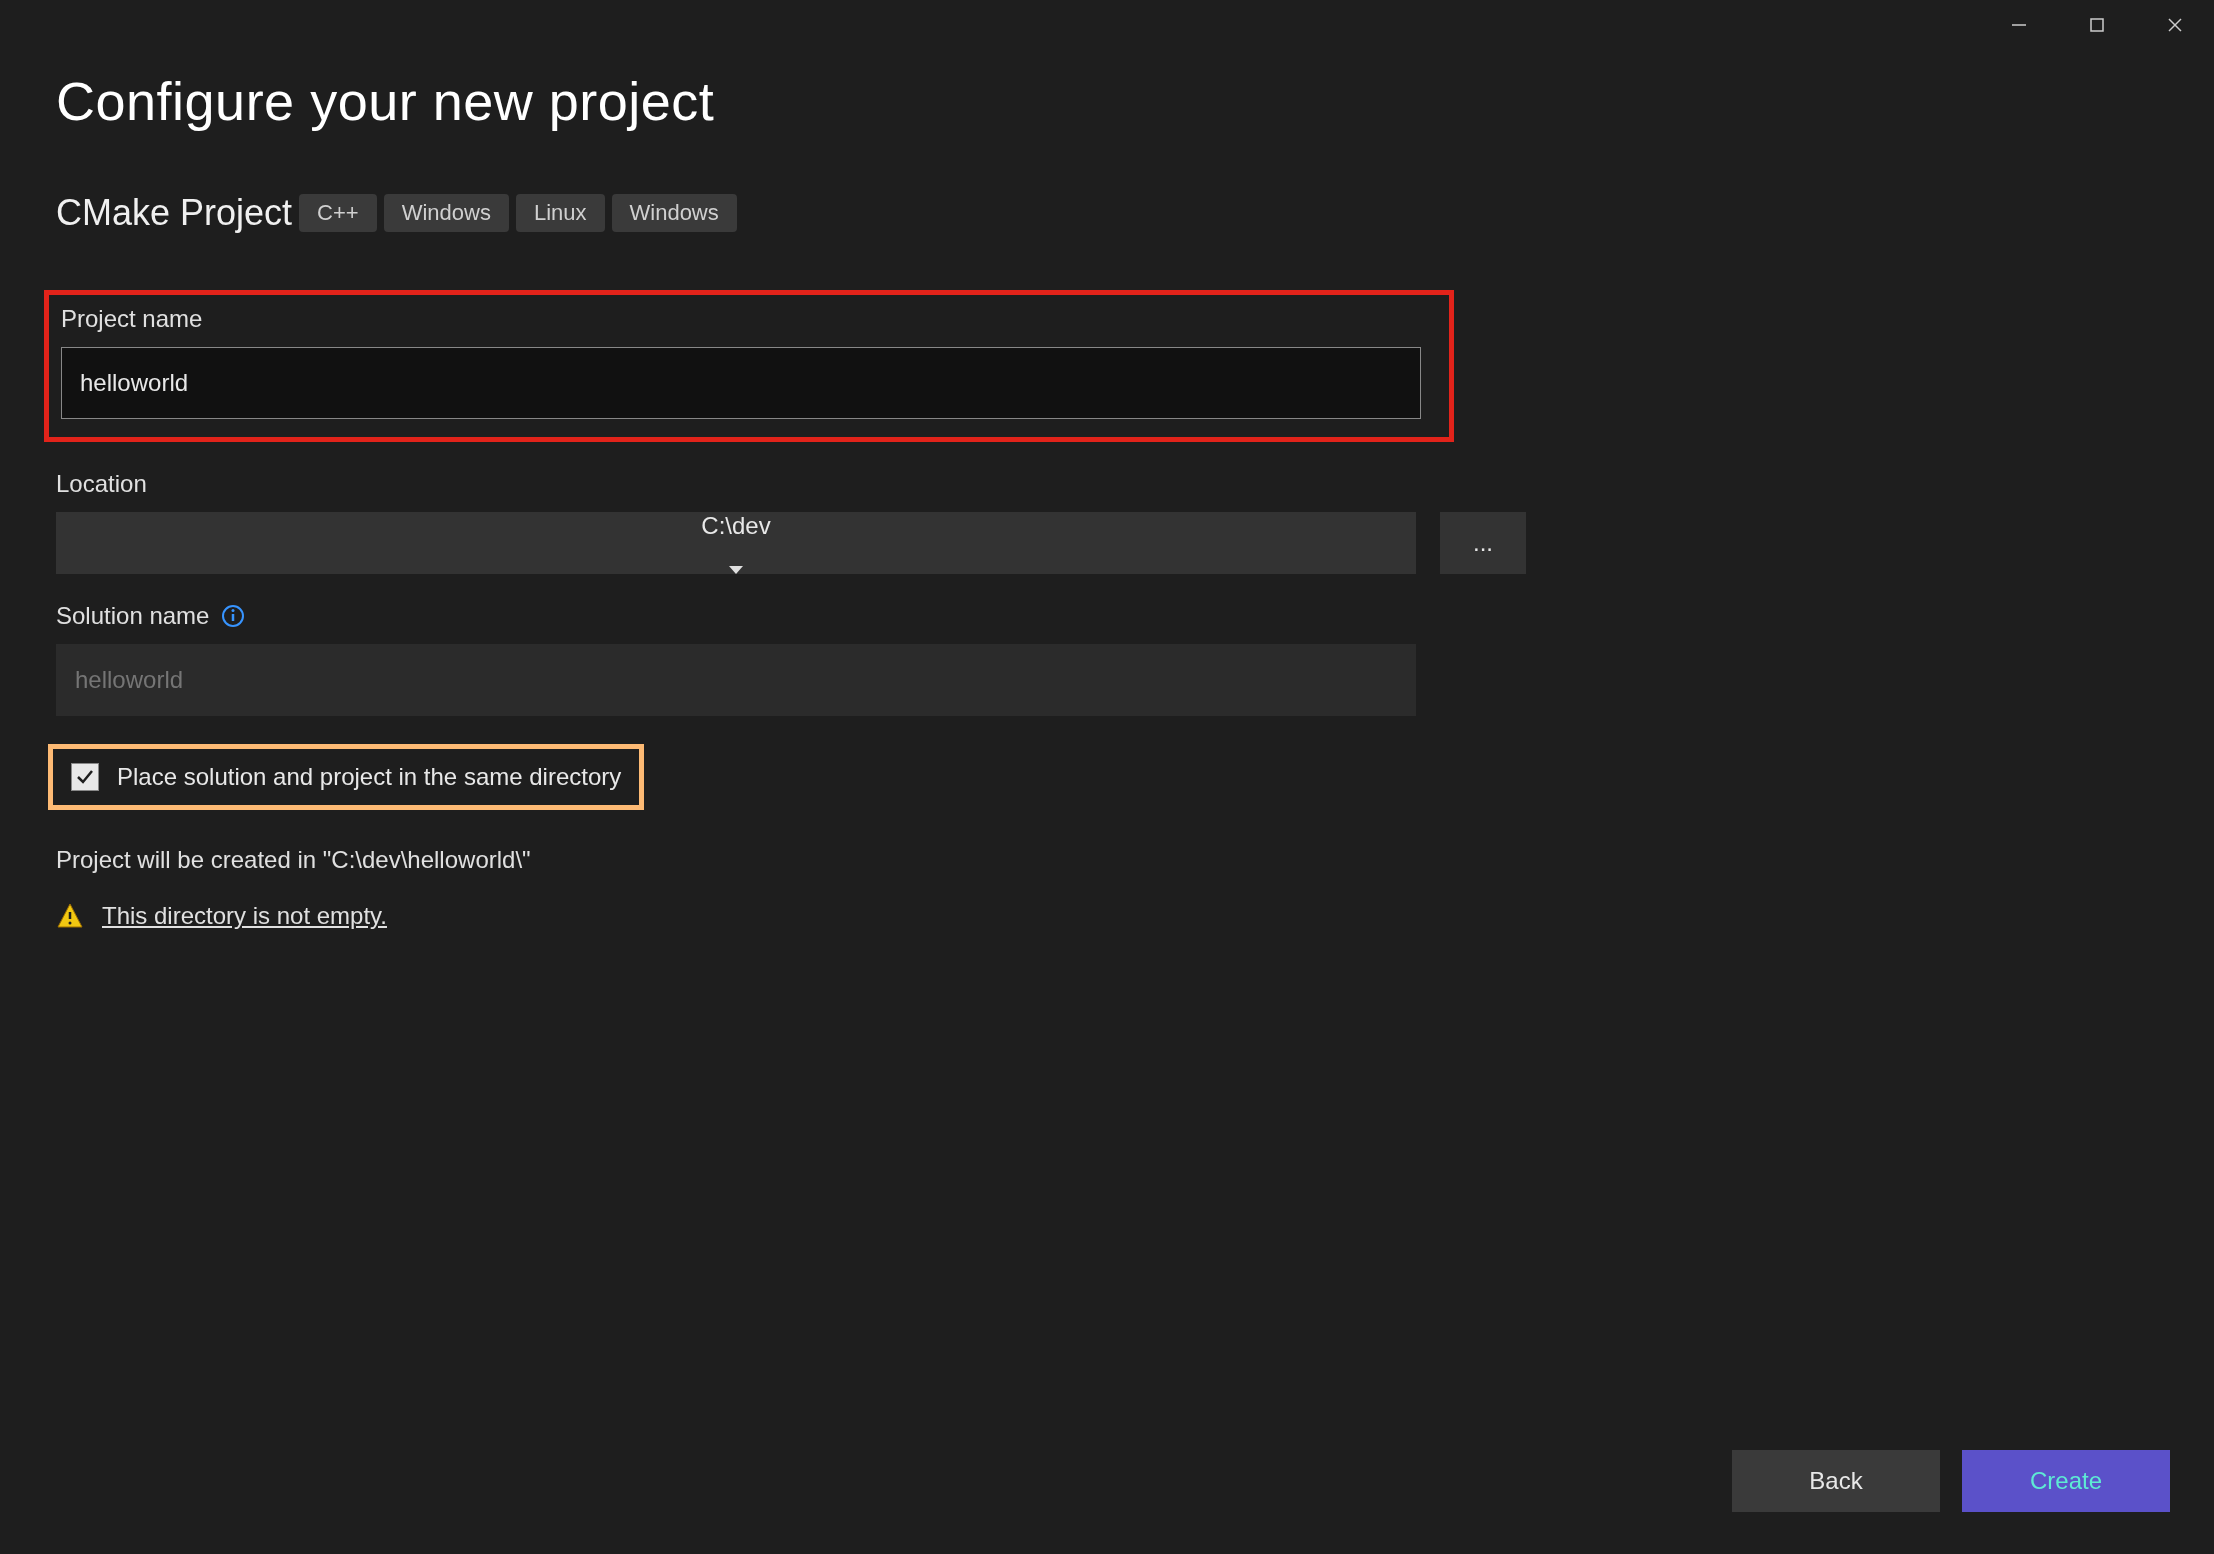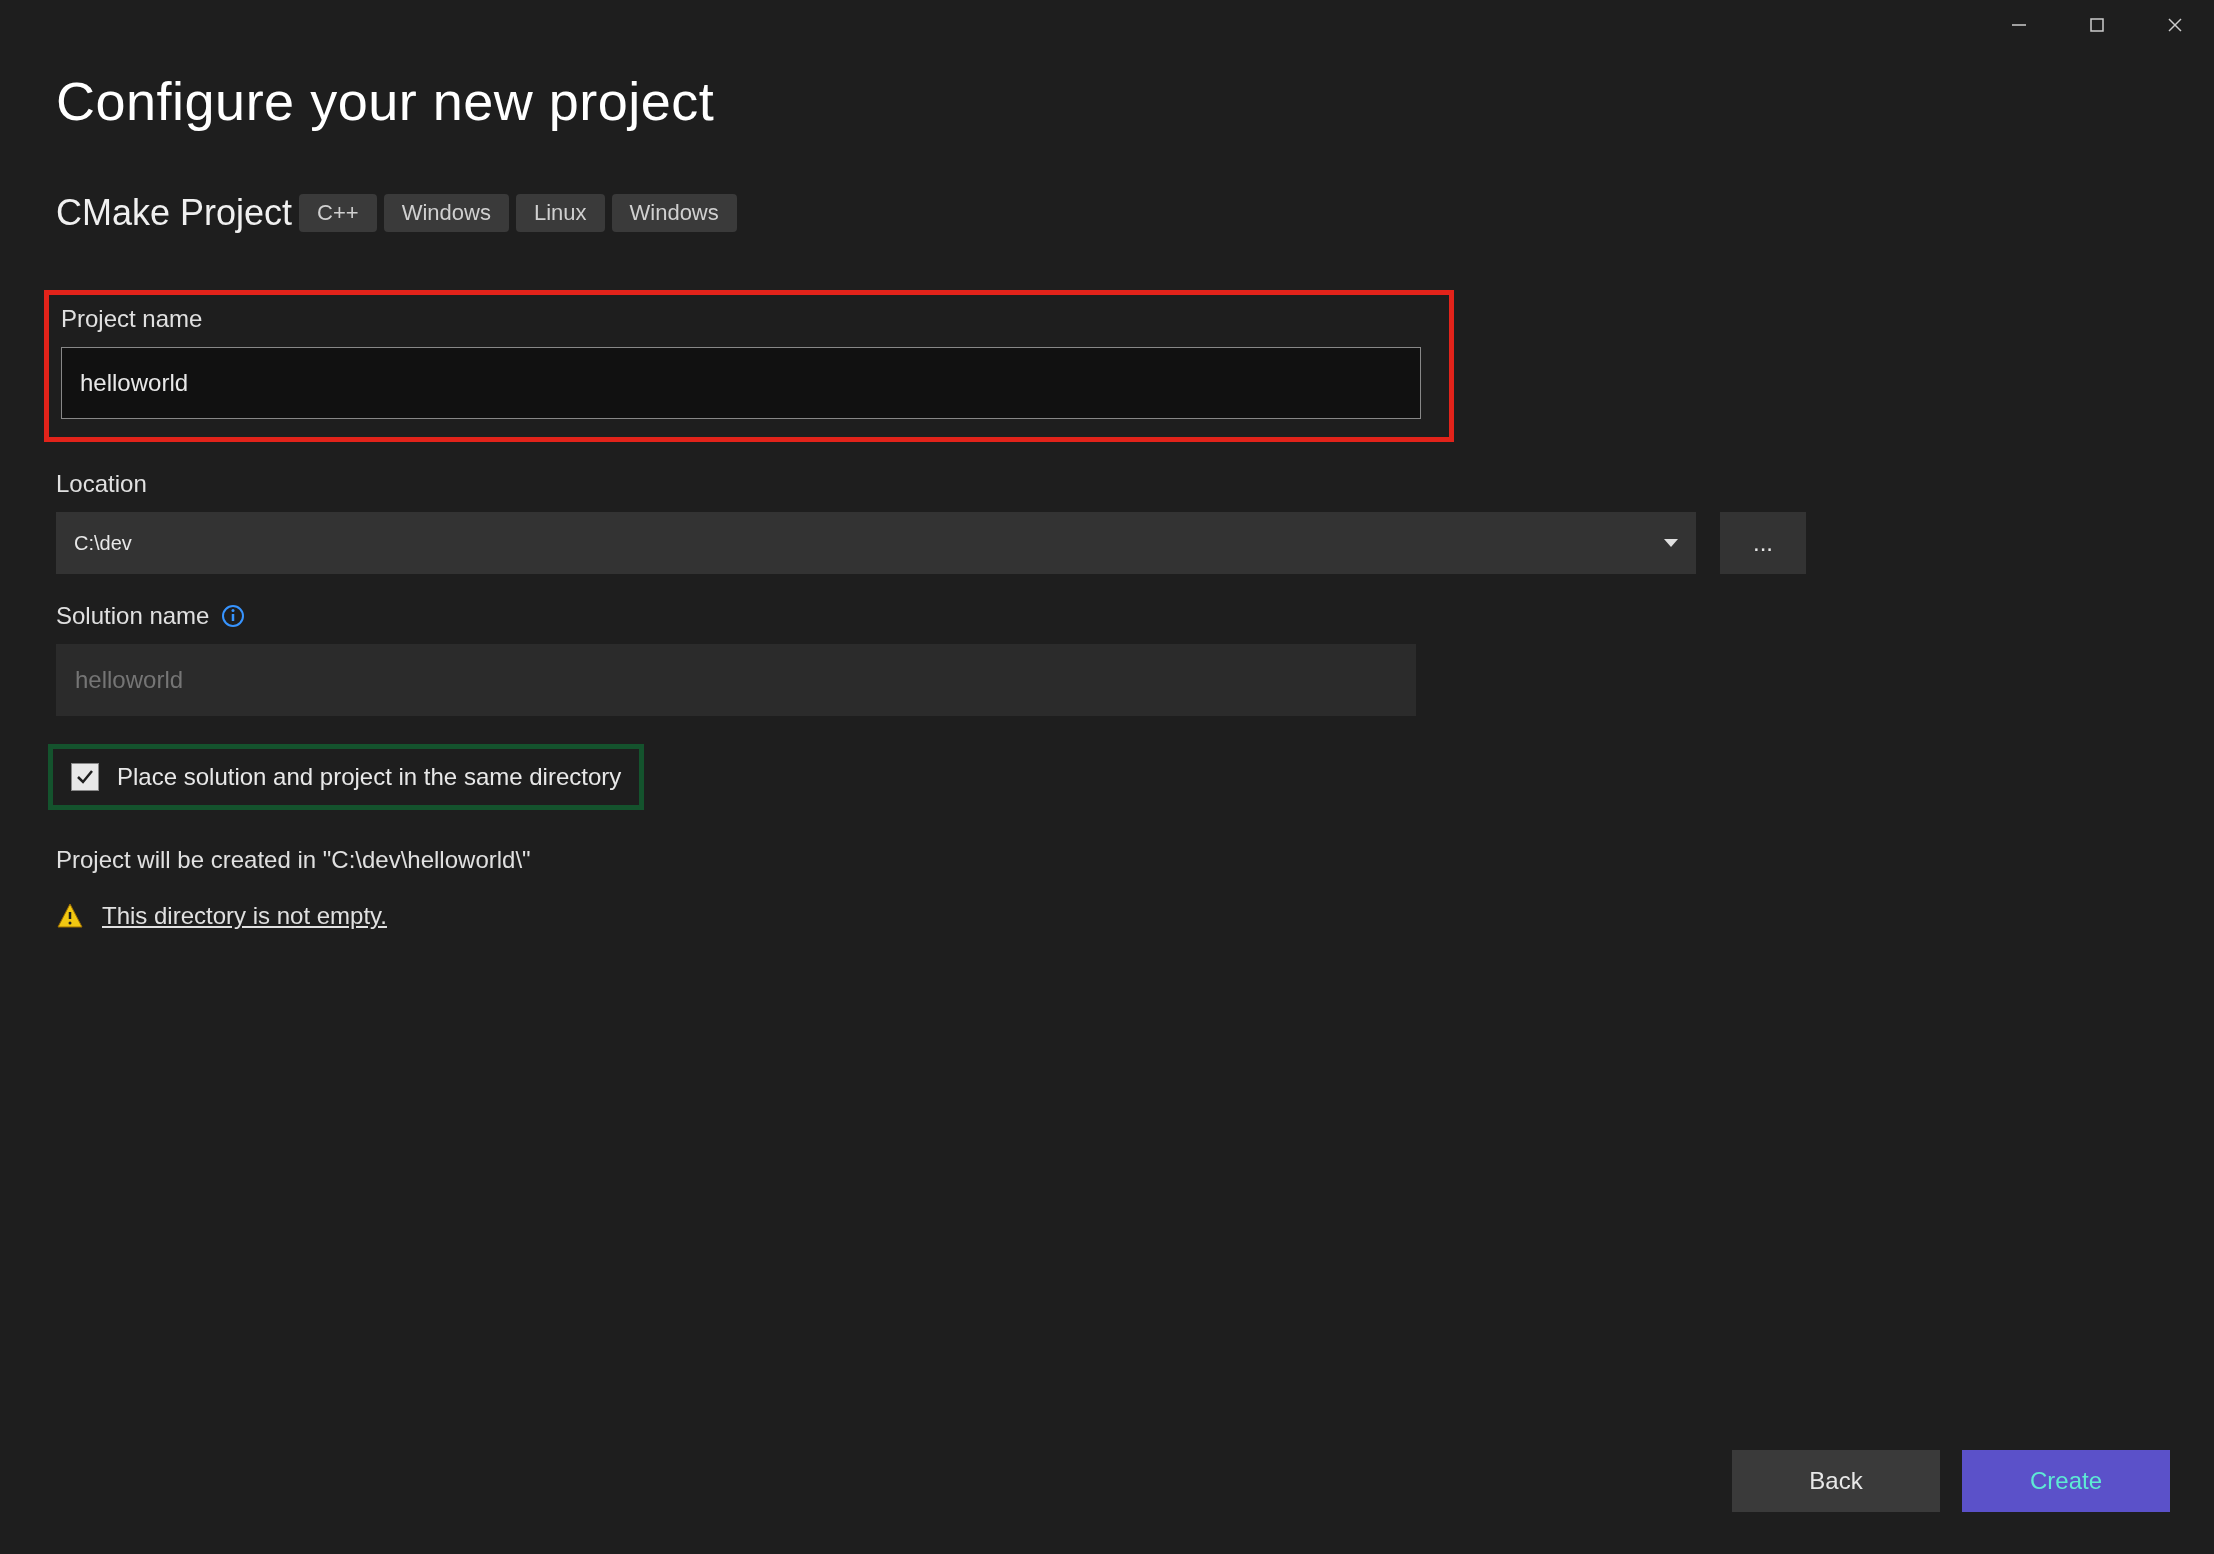--- a/index.html
+++ b/index.html
@@ -96,31 +96,32 @@
       background: #2b2b2b;
       border: 1px solid #2b2b2b;
       color: #6a6a6a;
     }
     .location-row {
       display: flex;
       gap: 24px;
       align-items: center;
     }
     .dropdown {
-      width: 1640px;
+      width: 1360px;
       height: 62px;
       background: #333333;
       border: none;
       color: #e8e8e8;
-      font-size: 20px;
+      font-size: 24px;
       padding: 0 18px;
       display: flex;
       align-items: center;
       justify-content: space-between;
       cursor: pointer;
+      flex-direction: column;
     }
     .dropdown-caret {
       border-left: 7px solid transparent;
       border-right: 7px solid transparent;
       border-top: 8px solid #e0e0e0;
     }
     .browse-btn {
       width: 86px;
       height: 62px;
       background: #333333;
@@ -134,21 +135,21 @@
     }
     .info-icon {
       width: 24px;
       height: 24px;
       display: inline-flex;
     }
     .checkbox-row {
       display: flex;
       align-items: center;
       gap: 18px;
-      border: 5px solid #14532d;
+      border: 5px solid #fdba74;
       padding: 14px 18px;
       width: fit-content;
       margin-left: -8px;
       margin-top: 6px;
       margin-bottom: 36px;
     }
     .checkbox {
       width: 28px;
       height: 28px;
       background: #e8e8e8;

